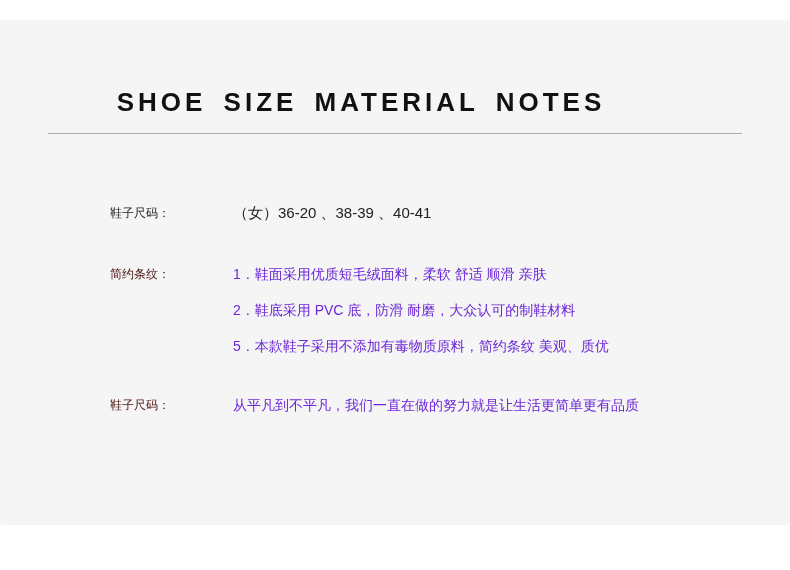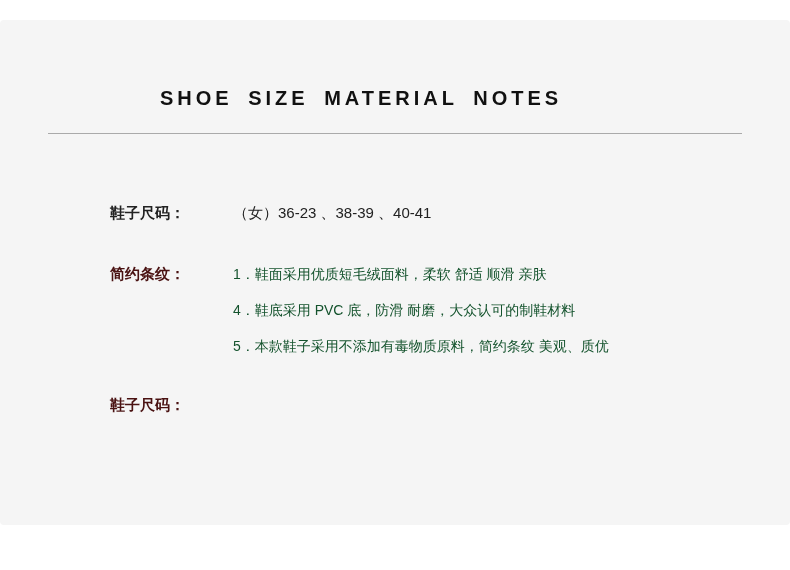--- a/index.html
+++ b/index.html
@@ -23,21 +23,21 @@
     background: #f5f5f5;
     border-radius: 4px;
   }
   .title {
     position: absolute;
     top: 87px;
     left: 0;
     width: 722px;
     margin: 0;
     text-align: center;
-    font-size: 20px;
+    font-size: 26px;
     font-weight: bold;
     color: #111111;
     letter-spacing: 4px;
     word-spacing: 6px;
     white-space: nowrap;
   }
   .divider {
     position: absolute;
     top: 133px;
     left: 48px;
@@ -47,22 +47,22 @@
   }
   .row {
     position: absolute;
     left: 0;
     width: 790px;
   }
   .row-label {
     position: absolute;
     left: 110px;
     top: 0;
-    font-size: 15px;
-    font-weight: bold;
+    font-size: 12px;
+    font-weight: normal;
     line-height: 36px;
     white-space: nowrap;
   }
   .row-content {
     position: absolute;
     left: 233px;
     top: 0;
     font-size: 14px;
     line-height: 36px;
     white-space: nowrap;
@@ -74,44 +74,45 @@
   .row-sizes   { top: 195px; }
   .row-materials { top: 256px; }
   .row-notes   { top: 387px; }
   .sizes-values {
     display: flex;
     gap: 18px;
     font-size: 15px;
   }
   .text-black  { color: #222222; }
   .label-maroon { color: #4a1212; }
-  .body-maroon  { color: #14532d; }
+  .body-maroon  { color: #6d28d9; }
 </style>
 </head>
 <body>
 
 <div class="panel"></div>
 
 <h1 class="title">SHOE SIZE MATERIAL NOTES</h1>
 
 <div class="divider"></div>
 
 <div class="row row-sizes">
   <div class="row-label text-black">鞋子尺码：</div>
   <div class="row-content text-black sizes-values">
-    <span>（女）36-23 、38-39 、40-41</span>
+    <span>（女）36-20 、38-39 、40-41</span>
   </div>
 </div>
 
 <div class="row row-materials">
   <div class="row-label label-maroon">简约条纹：</div>
   <div class="row-content body-maroon">
     <p>1．鞋面采用优质短毛绒面料，柔软 舒适 顺滑 亲肤</p>
-    <p>4．鞋底采用 PVC 底，防滑 耐磨，大众认可的制鞋材料</p>
+    <p>2．鞋底采用 PVC 底，防滑 耐磨，大众认可的制鞋材料</p>
     <p>5．本款鞋子采用不添加有毒物质原料，简约条纹 美观、质优</p>
   </div>
 </div>
 
 <div class="row row-notes">
   <div class="row-label label-maroon">鞋子尺码：</div>
   <div class="row-content body-maroon">
+    <p>从平凡到不平凡，我们一直在做的努力就是让生活更简单更有品质</p>
   </div>
 </div>
 
 </body></html>

